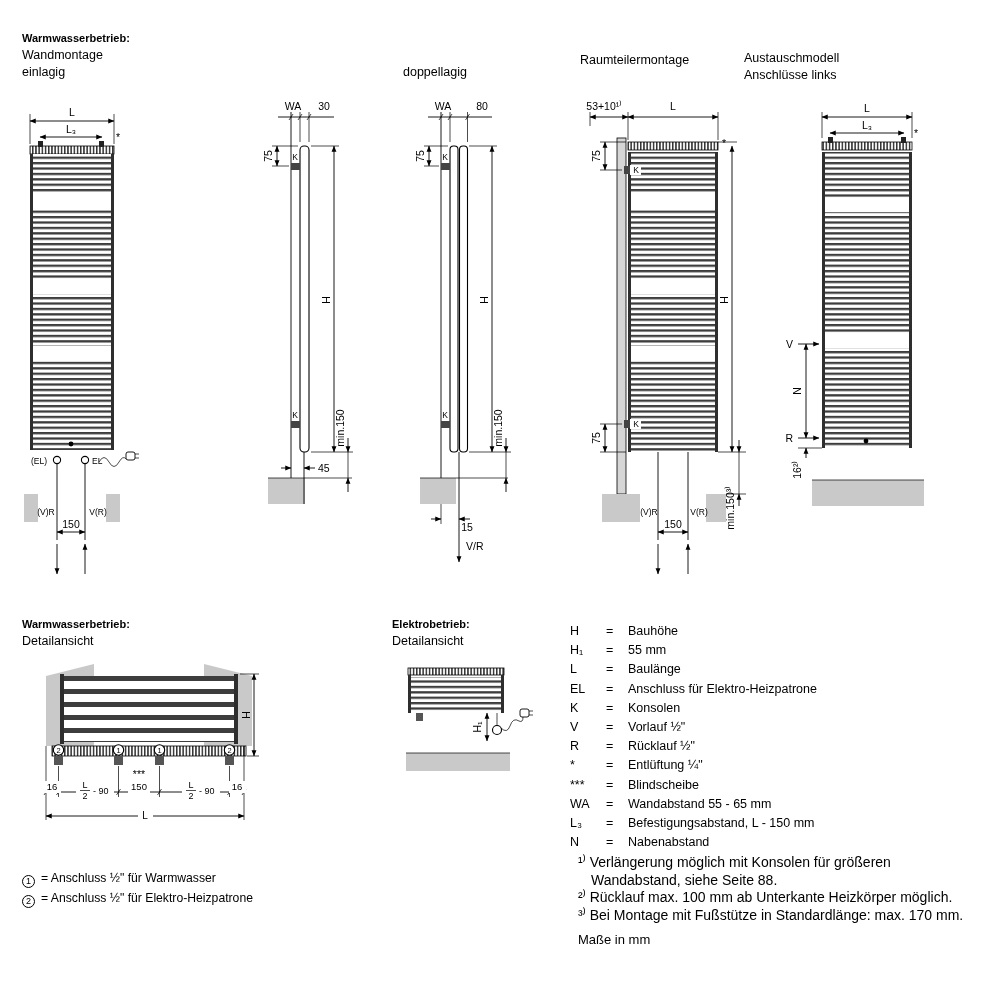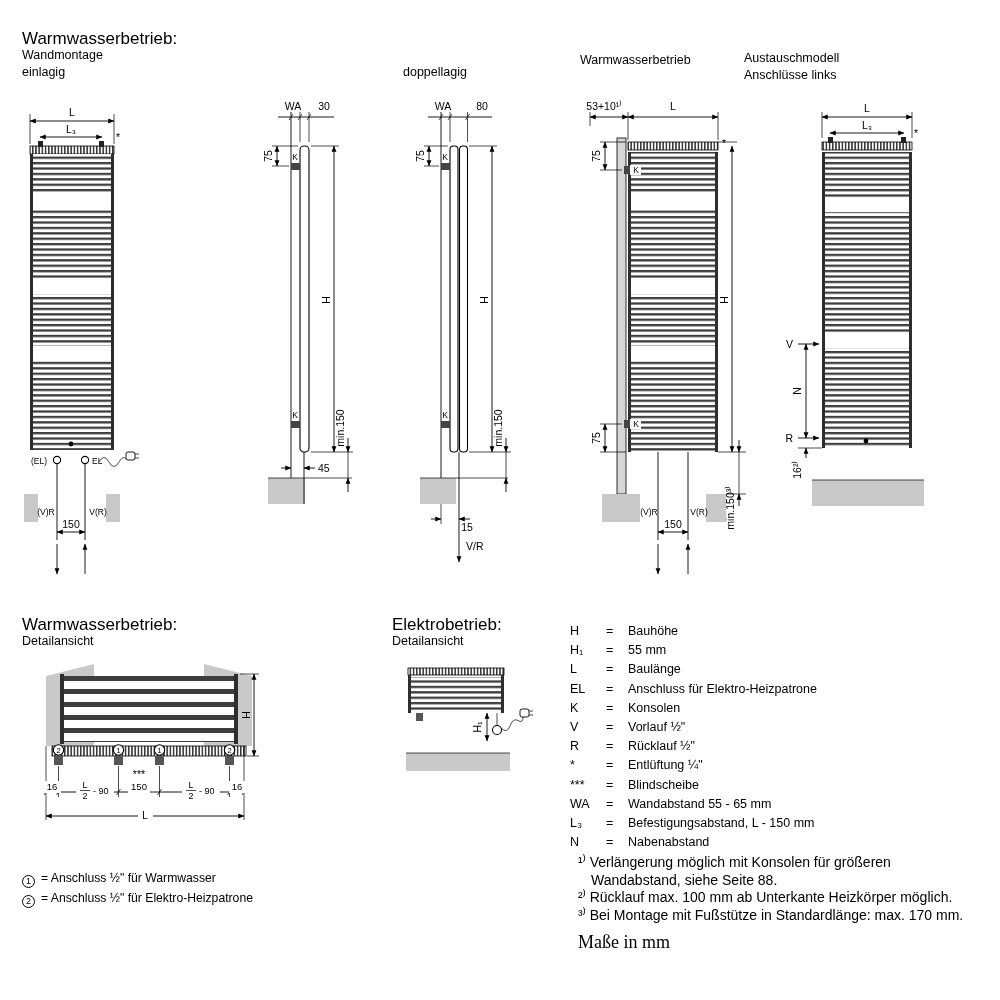--- a/index.html
+++ b/index.html
@@ -1,54 +1,54 @@
 <!DOCTYPE html>
 <html><head>
 <meta charset="utf-8">
 <style>
   * { margin:0; padding:0; box-sizing:border-box; }
   html,body { background:#fff; }
   body { width:1000px; height:1000px; position:relative; font-family:"Liberation Sans",sans-serif; color:#000; }
   .abs { position:absolute; }
   .hdr { font-size:12.5px; line-height:17px; }
-  .hdr .b { font-weight:normal; font-size:17px; }
+  .hdr .b { font-weight:bold; font-size:11px; }
   svg { position:absolute; left:0; top:0; }
   svg text { font-family:"Liberation Sans",sans-serif; fill:#000; }
   .dlabel { font-size:10.5px; }
   .small { font-size:8.5px; }
   .dim { stroke:#000; stroke-width:0.9; fill:none; }
   .thin { stroke:#000; stroke-width:0.7; fill:none; }
   .outline { stroke:#000; stroke-width:1.1; fill:#fff; }
   .gray { fill:#c9c9c9; }
   .legend { font-size:12.5px; line-height:19.2px; }
   .lrow { display:flex; }
   .lsym { width:36px; }
   .leq { width:22px; }
   .fnotes { font-size:14px; line-height:17.5px; }
   .indent { padding-left:13px; }
   .notes { font-size:12.2px; line-height:20px; }
   .circ { display:inline-flex; width:13px; height:13px; border:1px solid #000; border-radius:50%;
           align-items:center; justify-content:center; font-size:9px; margin-right:6px; vertical-align:-2px; }
-  .masse { font-size:18px;font-family:Liberation Serif, serif; }
+  .masse { font-size:13px; }
 </style>
 </head>
 <body>
 
 <div class="abs hdr" style="left:22px;top:30px">
   <div class="b">Warmwasserbetrieb:</div>
   <div>Wandmontage</div>
   <div>einlagig</div>
 </div>
 
 <div class="abs hdr" style="left:403px;top:64px">
   <div>doppellagig</div>
 </div>
 
 <div class="abs hdr" style="left:580px;top:52px">
-  <div>Warmwasserbetrieb</div>
+  <div>Raumteilermontage</div>
 </div>
 
 <div class="abs hdr" style="left:744px;top:50px">
   <div>Austauschmodell</div>
   <div>Anschlüsse links</div>
 </div>
 
 <div class="abs hdr" style="left:22px;top:616px">
   <div class="b">Warmwasserbetrieb:</div>
   <div>Detailansicht</div>

